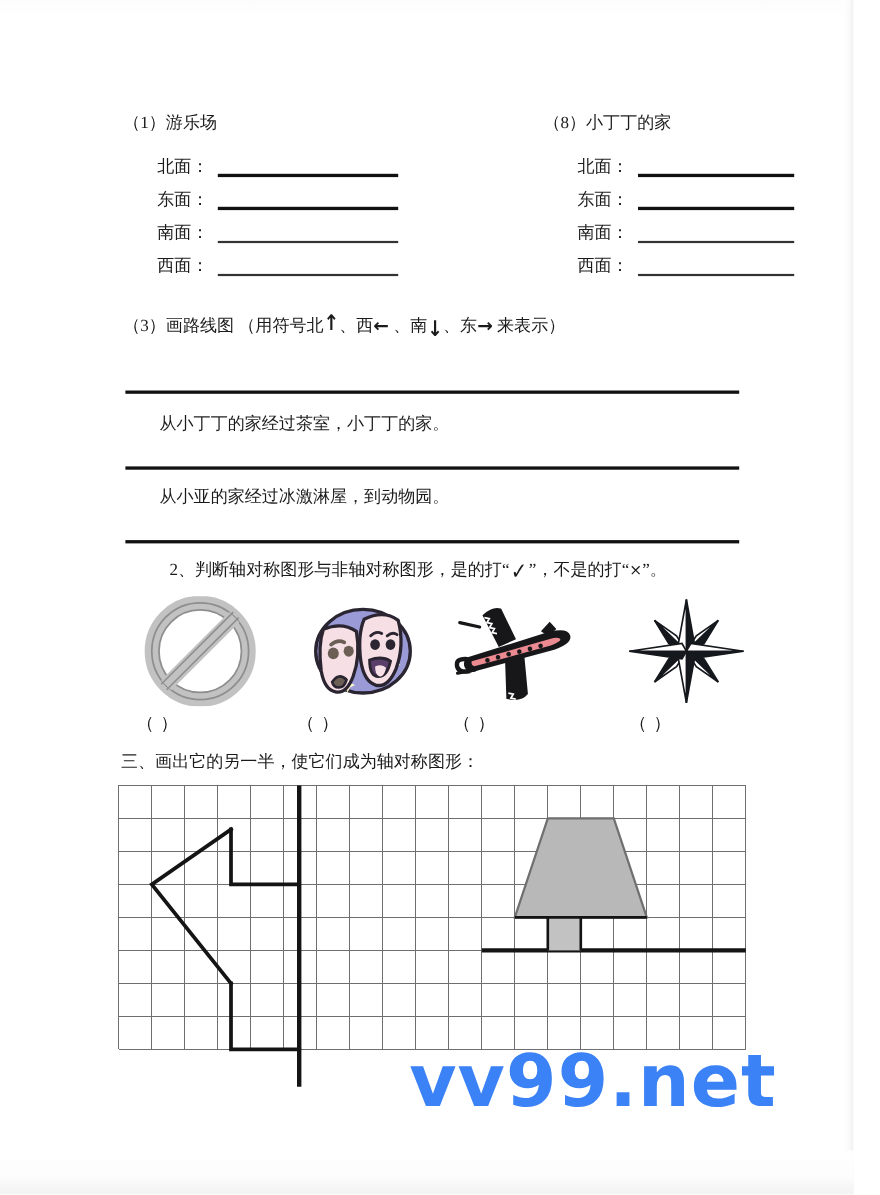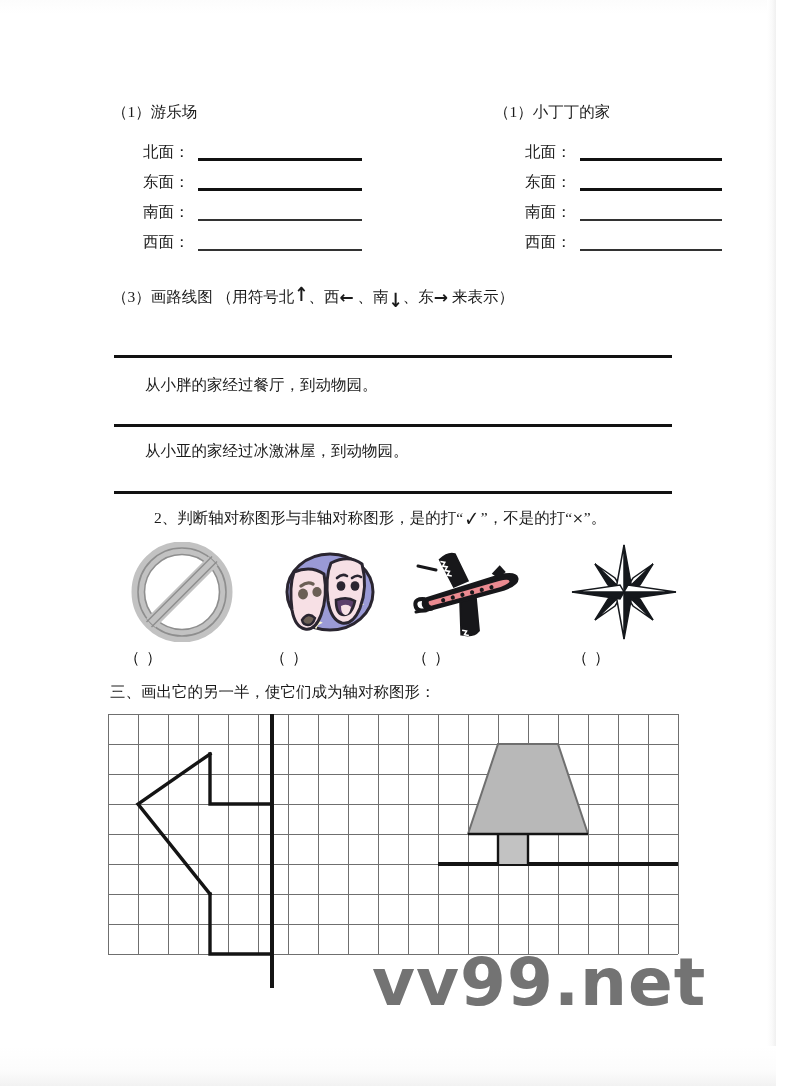--- a/index.html
+++ b/index.html
@@ -47,21 +47,21 @@
   }
 
   .watermark {
     position: absolute;
     left: 372px;
     top: 944px;
     font-family: "DejaVu Sans", sans-serif;
     font-weight: bold;
     font-size: 66px;
     letter-spacing: 1px;
-    color: #737373;
+    color: #3b82f6;
     user-select: none;
     white-space: nowrap;
   }
 
   
   .dir-col {
     position: absolute;
     font-size: 15.5px;
   }
   .dir-col.left  { left: 112px; top: 102px; width: 300px; }
@@ -229,21 +229,21 @@
       <span class="dir-label">南面：</span>
       <span class="dir-rule rule-thin"></span>
     </div>
     <div class="dir-row">
       <span class="dir-label">西面：</span>
       <span class="dir-rule rule-thin"></span>
     </div>
   </div>
 
   <div class="dir-col right">
-    <div class="col-title">（1）小丁丁的家</div>
+    <div class="col-title">（8）小丁丁的家</div>
 
     <div class="dir-row">
       <span class="dir-label">北面：</span>
       <span class="dir-rule rule-thick"></span>
     </div>
     <div class="dir-row">
       <span class="dir-label">东面：</span>
       <span class="dir-rule rule-thick"></span>
     </div>
     <div class="dir-row">
@@ -255,21 +255,21 @@
       <span class="dir-rule rule-thin"></span>
     </div>
   </div>
 
   <div class="q3-line">
     <span>（3）画路线图 （用符号北</span><span class="arrow-sym arrow-up">↑</span><span>、西</span><span class="arrow-sym arrow-left">←</span><span> 、南</span><span class="arrow-sym arrow-down">↓</span><span>、东</span><span class="arrow-sym arrow-right">→</span><span> 来表示）</span>
   </div>
 
   <div class="answer-rule" style="top:355px"></div>
 
-  <div class="route" style="top:375px">从小胖的家经过餐厅，到动物园。</div>
+  <div class="route" style="top:375px">从小丁丁的家经过茶室，小丁丁的家。</div>
   <div class="answer-rule" style="top:424px"></div>
 
   <div class="route" style="top:441px">从小亚的家经过冰激淋屋，到动物园。</div>
   <div class="answer-rule" style="top:491px"></div>
 
   <div class="q2-head">
     <span>2、判断轴对称图形与非轴对称图形，是的打“</span><span class="check-glyph">✓</span><span>”，不是的打“</span><span class="cross-glyph">×</span><span>”。</span>
   </div>
 
   <div class="figures">

